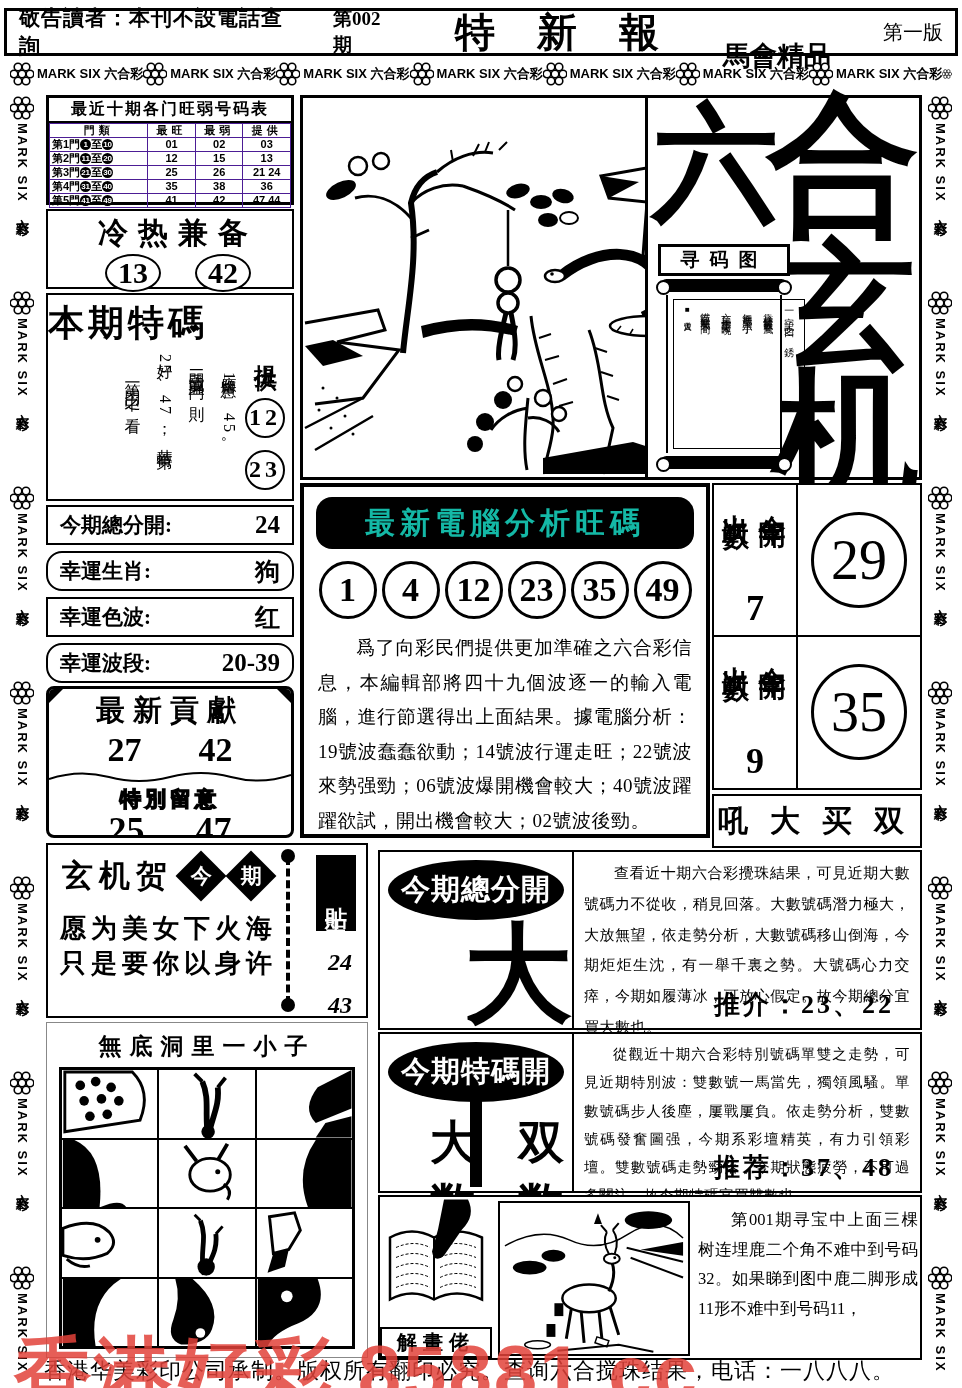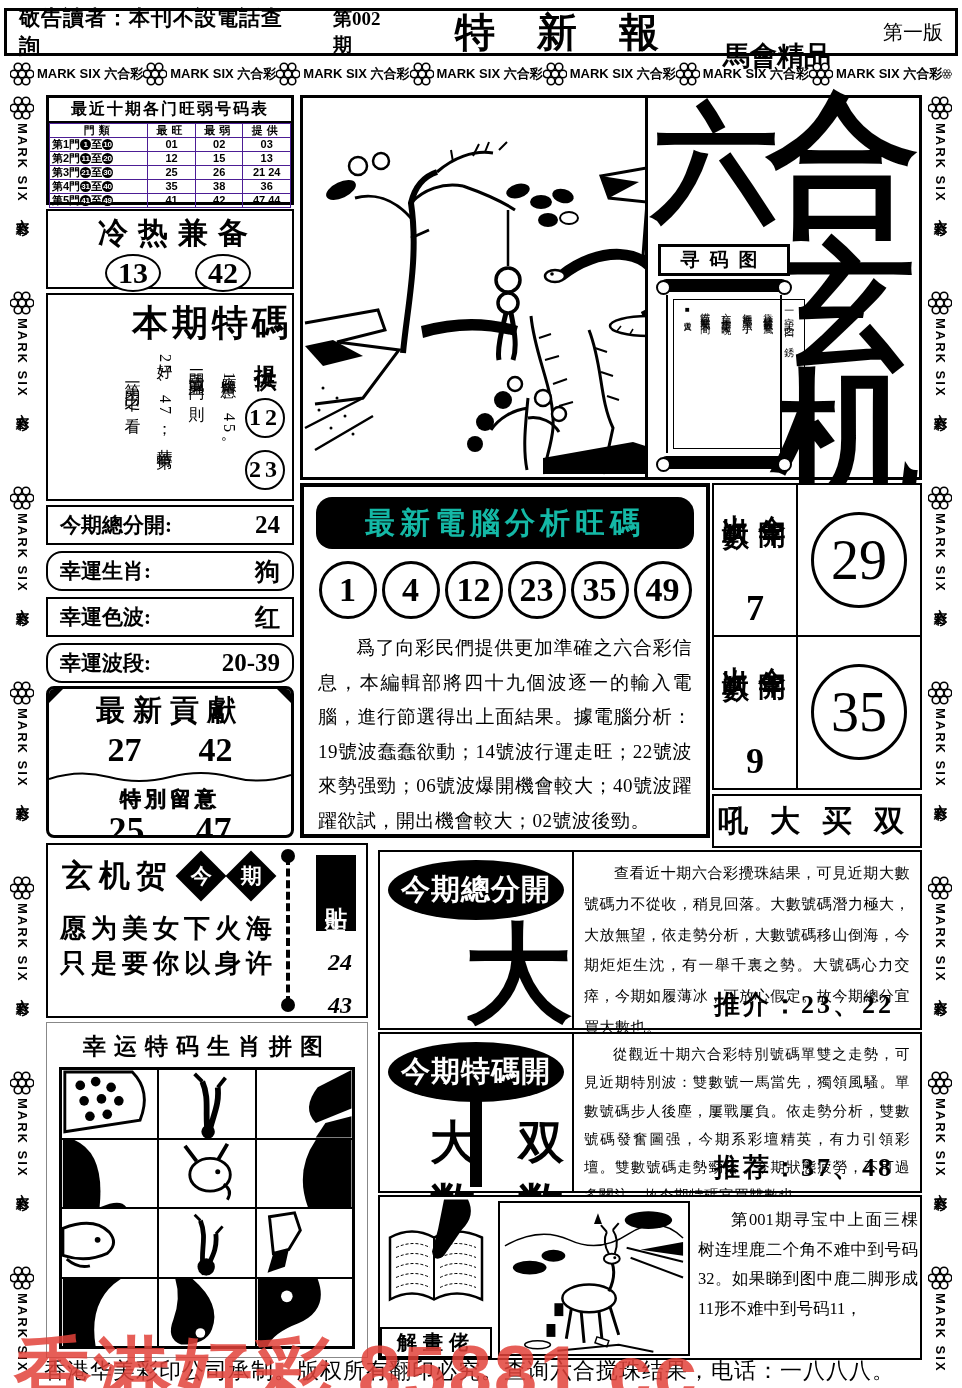--- a/index.html
+++ b/index.html
@@ -61,21 +61,21 @@
   }
 
   
   .coldhot-box { left:46px; top:209px; width:248px; height:80px;padding-left:16px; }
   .coldhot-box .ch-title { text-align:center; font-size:30px; font-weight:bold; letter-spacing:10px; margin-top:2px; }
   .ch-nums { display:flex; justify-content:space-around; padding:0 24px; }
   .ch-nums .circ { width:56px; height:38px; border-radius:50%; font-size:30px; border-width:2px; }
 
   
   .benqi-box { left:46px; top:293px; width:248px; height:208px; }
-  .benqi-title { text-align:right; font-size:36px; font-weight:bold; letter-spacing:4px; margin-top:4px; }
+  .benqi-title { text-align:left; font-size:36px; font-weight:bold; letter-spacing:4px; margin-top:4px; }
   .benqi-cols { position:absolute; right:6px; top:52px; height:150px; writing-mode:vertical-rl; text-orientation:mixed; }
   .benqi-cols > div { line-height:2.0; font-size:16px; letter-spacing:3px; }
   .benqi-cols > div.offer { font-size:23px; font-weight:bold; letter-spacing:4px; line-height:1.8; }
   .benqi-cols > div:nth-child(2){ padding-top:16px; }
   .benqi-cols > div:nth-child(3){ padding-top:10px; }
   .benqi-cols > div:nth-child(4){ padding-top:4px; }
   .benqi-cols > div:nth-child(5){ padding-top:24px; }
   .benqi-circ { writing-mode:horizontal-tb; width:40px; height:40px; font-size:24px; border-width:2px; margin:6px 0; }
 
   
@@ -84,21 +84,21 @@
   .lucky .val { font-size:25px; font-weight:bold; }
   .lucky.round { border-radius:16px; }
 
   
   .gx-box { left:46px; top:686px; width:248px; height:152px; border-width:3px; border-radius:8px; overflow:hidden; }
   .gx-box:before, .gx-box:after { content:""; position:absolute; top:-2px; width:0; height:0; border-style:solid; }
   .gx-box:before { left:-2px; border-width:18px 18px 0 0; border-color:#000 transparent transparent transparent; }
   .gx-box:after  { right:-2px; border-width:0 18px 18px 0; border-color:transparent #000 transparent transparent; }
   .gx-title { text-align:center; font-size:29px; font-weight:bold; letter-spacing:8px; margin-top:2px; }
   .gx-nums { display:flex; justify-content:space-around; font-size:34px; font-weight:bold; padding:0 30px; }
-  .gx-note { text-align:center; font-size:21px; font-weight:normal; letter-spacing:4px;
+  .gx-note { text-align:center; font-size:21px; font-weight:bold; letter-spacing:4px;
              color:#737373; -webkit-text-stroke:1.4px #000; text-shadow:0 0 1px #000; margin-top:-4px; }
   .gx-nums2 { display:flex; justify-content:space-around; font-size:36px; font-weight:bold; padding:0 34px; margin-top:-4px; }
 
   
   .xj-box { left:46px; top:843px; width:322px; height:175px; }
   .xj-titlerow { display:flex; align-items:center; gap:6px; padding:10px 0 0 14px; }
   .xj-prefix { font-size:31px; font-weight:bold; letter-spacing:6px; }
   .diamond { width:36px; height:36px; background:#000; transform:rotate(45deg); display:flex; align-items:center; justify-content:center; margin:0 4px; }
   .diamond span { transform:rotate(-45deg); color:#fff; font-size:21px; font-weight:bold; }
   .xj-poem { padding:14px 10px 0 12px; font-size:26px; font-weight:bold; letter-spacing:5px; line-height:1.35; white-space:nowrap; }
@@ -598,21 +598,21 @@
     <div class="xj-tip">
         <span>貼士</span>
       </div>
     <div class="xj-tipnums" id="xj-tips">
         <div>24</div>
         <div>43</div>
       </div>
   </div>
 
   <div class="box pz-box">
-    <div class="pz-title">幸运特码生肖拼图</div>
+    <div class="pz-title">無底洞里一小子</div>
     <div class="pz-grid" id="pz-grid">
         <div class="pz-cell">
           <svg viewBox="0 0 97 70">
             <path d="M2,2 L72,2 Q92,22 80,52 L2,64 Z" fill="#fff" stroke="#000" stroke-width="3"></path>
             <circle cx="18" cy="16" r="5" fill="#000"></circle>
             <circle cx="34" cy="12" r="5" fill="#000"></circle>
             <circle cx="50" cy="18" r="5" fill="#000"></circle>
             <circle cx="22" cy="32" r="5" fill="#000"></circle>
             <circle cx="40" cy="30" r="5" fill="#000"></circle>
             <circle cx="58" cy="32" r="5" fill="#000"></circle>

